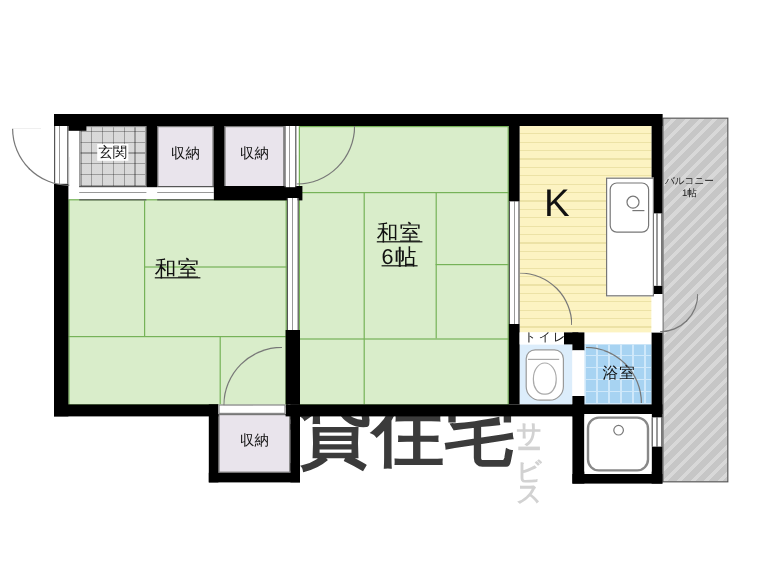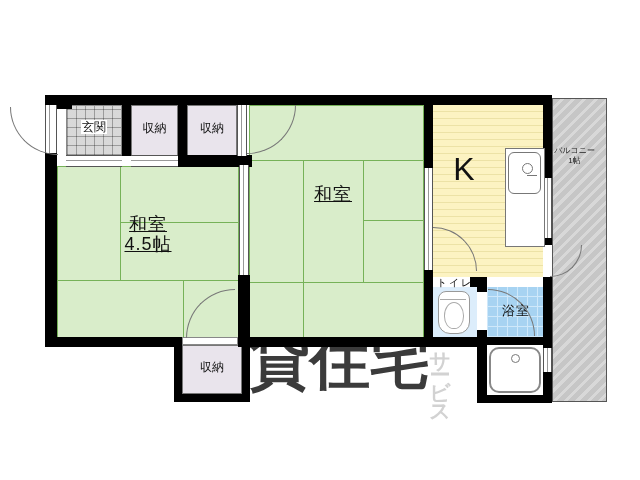--- a/index.html
+++ b/index.html
@@ -31,21 +31,21 @@
   .arc{position:absolute;z-index:5;}
   .arc.bl{border-left:1px solid #777;border-bottom:1px solid #777;border-bottom-left-radius:100%;}
   .arc.br{border-right:1px solid #777;border-bottom:1px solid #777;border-bottom-right-radius:100%;}
   .arc.tl{border-left:1px solid #777;border-top:1px solid #777;border-top-left-radius:100%;}
   .arc.tr{border-right:1px solid #777;border-top:1px solid #777;border-top-right-radius:100%;}
   
   .lbl{position:absolute;z-index:5;text-align:center;line-height:1.12;color:#111;}
   .room-label{font-size:18px;letter-spacing:1px;text-decoration:underline;}
   .k-label{font-size:32px;}
   .s12{font-size:12px;}
-  .s10{font-size:10px;letter-spacing:2px;}
+  .s10{font-size:10px;letter-spacing:2px;font-family:Liberation Mono, monospace;}
   .s13{font-size:13px;letter-spacing:1px;}
   .s8{font-size:8px;letter-spacing:0px;color:#222;line-height:1.3;}
   .chip{background:#fff;padding:0 1px;}
   
   .fix{position:absolute;z-index:5;background:#fff;}
   .sink-counter{border:1px solid #777;}
   .sink-basin{border:1px solid #777;border-radius:6px;}
   .circ{border:1px solid #777;border-radius:50%;background:#fff;}
   .tub{border:2px solid #888;border-radius:10px;}
   .toilet-fix{border:1px solid #999;border-radius:8px 8px 12px 12px;}
@@ -143,24 +143,24 @@
 
   <div class="lbl s12" style="left:66px;top:121px;width:56px;">
     <span class="chip">玄関</span>
   </div>
   <div class="lbl s12" style="left:131px;top:122px;width:47px;">収納</div>
   <div class="lbl s12" style="left:187px;top:122px;width:50px;">収納</div>
   <div class="lbl s12" style="left:182px;top:361px;width:60px;">収納</div>
 
   <div class="lbl room-label" style="left:68px;top:214px;width:160px;">
     <div>和室</div>
-    <div>4.5帖</div>
   </div>
   <div class="lbl room-label" style="left:258px;top:184px;width:150px;">
     <div>和室</div>
+    <div>6帖</div>
   </div>
   <div class="lbl k-label" style="left:433px;top:152px;width:62px;">K</div>
   <div class="lbl s10" style="left:431px;top:277px;width:48px;">トイレ</div>
   <div class="lbl s13" style="left:495px;top:304px;width:42px;">浴室</div>
   <div class="lbl s8" style="left:552px;top:146px;width:45px;">
     <div>バルコニー</div>
     <div>1帖</div>
   </div>
 
   <div class="wm-sub" style="left:426px;top:337px;">サービス</div>

